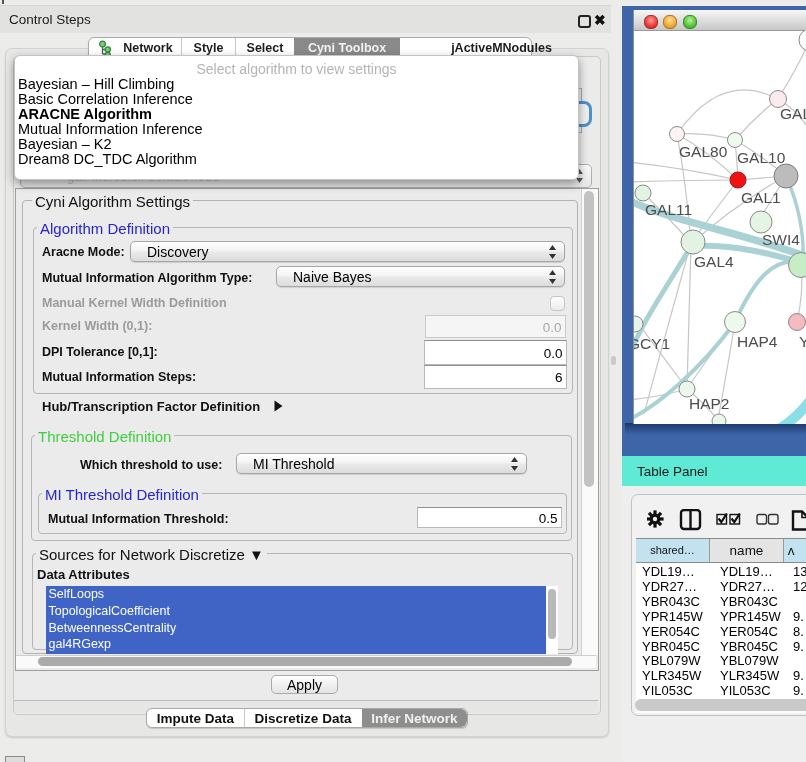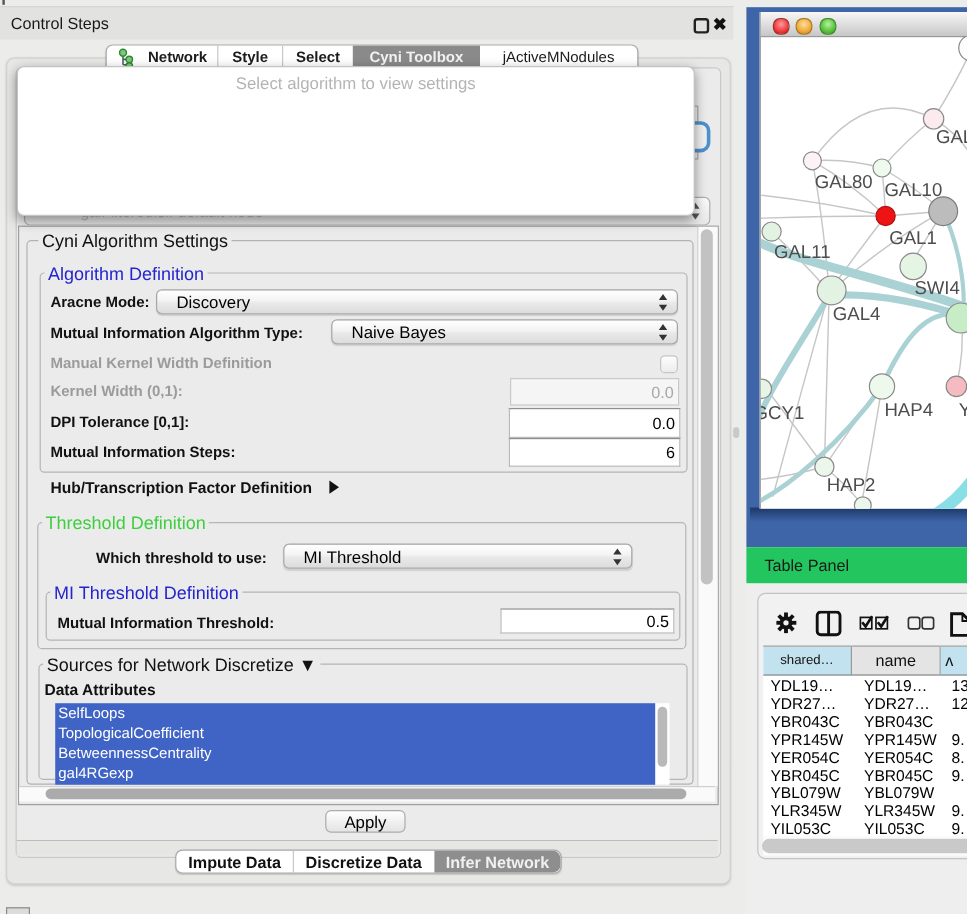--- a/index.html
+++ b/index.html
@@ -43,21 +43,21 @@
   <svg class="abs" style="left:10px;top:2px;" width="14" height="17" viewBox="0 0 14 17">
     <path d="M3.5 5 V14 M3.5 9.5 H8 M3.5 14 H8" stroke="#4a5a6a" stroke-width="1.3" fill="none"></path>
     <circle cx="3.5" cy="4" r="2.9" fill="#7cc87c" stroke="#2e8a2e" stroke-width="1.2"></circle>
     <circle cx="8.7" cy="9.5" r="2.7" fill="#7cc87c" stroke="#2e8a2e" stroke-width="1.2"></circle>
     <circle cx="8.7" cy="15" r="2.7" fill="#7cc87c" stroke="#2e8a2e" stroke-width="1.2"></circle>
   </svg>
   <div class="abs" style="left:26px;top:3px;width:66px;text-align:center;font-size:12.5px;font-weight:600;color:#1c1c1c;">Network</div>
   <div class="abs" style="left:93px;top:3px;width:53px;text-align:center;font-size:12.5px;font-weight:600;color:#1c1c1c;">Style</div>
   <div class="abs" style="left:147px;top:3px;width:58px;text-align:center;font-size:12.5px;font-weight:600;color:#1c1c1c;">Select</div>
   <div class="abs" style="left:205px;top:3px;width:106px;text-align:center;font-size:12.5px;font-weight:600;color:#f2f2f2;">Cyni Toolbox</div>
-  <div class="abs" style="left:311px;top:3px;width:131px;text-align:center;font-size:12.5px;font-weight:400;color:#1c1c1c;">jActiveMNodules</div>
+  <div class="abs" style="left:311px;top:3px;width:131px;text-align:center;font-size:12.5px;font-weight:700;color:#1c1c1c;padding-left:36px;">jActiveMNodules</div>
 </div>
 
 <div class="abs" style="left:556px;top:88px;width:24px;height:43px;border:1px solid #a8a8a8;background:#ededed;"></div>
 <div class="abs" style="left:552px;top:101px;width:34px;height:20px;border:3px solid #4d90cc;border-radius:8px;background:#f0f0f0;"></div>
 
 <div class="abs" style="left:20px;top:164px;width:570px;height:22px;border:1px solid #aeaeae;border-radius:5px;background:linear-gradient(#fafafa,#e6e6e6);">
   <span class="abs" style="left:46px;top:4px;font-size:13px;color:#bdbdbd;">galFiltered.sif default node</span>
   <svg class="abs" style="right:7px;top:3px;" width="9" height="16" viewBox="0 0 9 16">
       <path d="M4.5 1 L8 6 L1 6 Z" fill="#555"></path>
       <path d="M4.5 15 L8 10 L1 10 Z" fill="#555"></path>
@@ -166,20 +166,28 @@
   <div class="abs" style="left:97px;top:2px;width:118px;text-align:center;font-size:13.5px;font-weight:600;color:#111;white-space:nowrap;">Discretize Data</div>
   <div class="abs" style="left:215px;top:2px;width:105px;text-align:center;font-size:13.5px;font-weight:600;color:#f0f0f0;white-space:nowrap;">Infer Network</div>
 </div>
 
 <div class="abs" style="left:5px;top:756px;width:18px;height:10px;border:1.5px solid #8a8a8a;background:#dcdcdc;"></div>
 
 <div class="abs" style="left:611px;top:356px;width:5px;height:9px;background:#c9c9c9;border-radius:2px;"></div>
 
 <div class="abs" style="left:14px;top:55px;width:563px;height:123px;background:#fff;border:1px solid #c4c4c4;border-radius:6px;box-shadow:0 4px 10px rgba(0,0,0,0.4);">
   <div class="abs" style="left:0;top:5px;width:100%;text-align:center;font-size:14px;color:#b4b4b4;">Select algorithm to view settings</div>
+  <div class="abs" style="left:3px;top:21px;font-size:14.5px;color:#000;line-height:15px;">
+    Bayesian – Hill Climbing<br>
+    Basic Correlation Inference<br>
+    <b>ARACNE Algorithm</b><br>
+    Mutual Information Inference<br>
+    Bayesian – K2<br>
+    Dream8 DC_TDC Algorithm
+  </div>
 </div>
 
 <div class="abs" style="left:622px;top:6px;width:184px;height:450px;background:#3e65a8;"></div>
 
 <div class="abs" style="left:625px;top:423px;width:181px;height:12px;background:linear-gradient(#1c3766,rgba(62,101,168,0));"></div>
 
 <div class="abs" style="left:633px;top:10px;width:173px;height:414px;background:#fff;border-left:1px solid #8f8f8f;">
   <div class="abs" style="left:0;top:0;width:173px;height:1px;background:#8f8f8f;"></div>
   <div class="abs" style="left:0;top:0;width:173px;height:20px;background:linear-gradient(#f7f7f7,#d3d3d3 75%,#c6c6c6);border-bottom:1px solid #9a9a9a;">
     <div class="abs" style="left:10px;top:4.5px;width:12px;height:12px;border-radius:6px;background:radial-gradient(circle at 50% 35%,#ff9a9a,#ee3b3b 60%,#c41111);border:0.5px solid #a03030;"></div>
@@ -254,21 +262,21 @@
       <text x="128" y="215">SWI4</text>
       <text x="-6" y="319">GCY1</text>
       <text x="103" y="317">HAP4</text>
       <text x="165" y="317">Y</text>
       <text x="55" y="379">HAP2</text>
     </g>
   </svg>
 </div>
 
 <div class="abs" style="left:622px;top:456px;width:184px;height:306px;background:#eeeeee;">
-  <div class="abs" style="left:0;top:0;width:184px;height:30px;background:#22c55e;">
+  <div class="abs" style="left:0;top:0;width:184px;height:30px;background:#5eead4;">
     <div class="abs" style="left:15px;top:8px;font-size:13.5px;color:#1a1a1a;">Table Panel</div>
   </div>
 
   <div class="abs" style="left:9px;top:38px;width:190px;height:220px;background:#f1f1f1;border:1px solid #c2c2c2;border-radius:7px;"></div>
 
   <svg class="abs" style="left:25px;top:53px;" width="160" height="22" viewBox="0 0 160 22">
 
     <g transform="translate(8,10)">
       <g fill="#111">
         <circle r="5.4"></circle>

